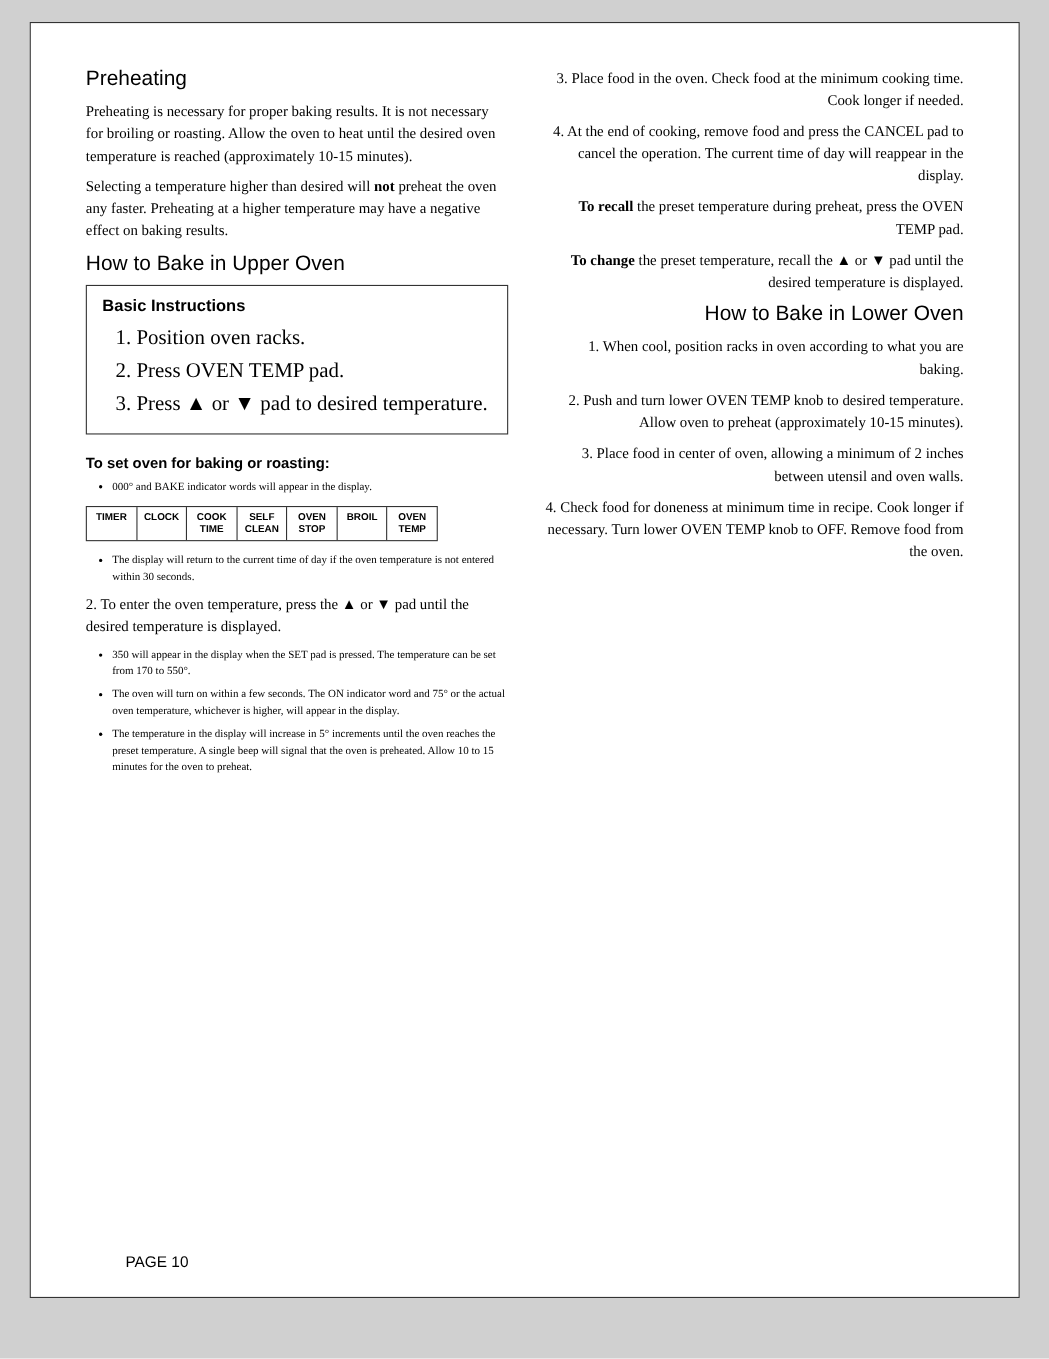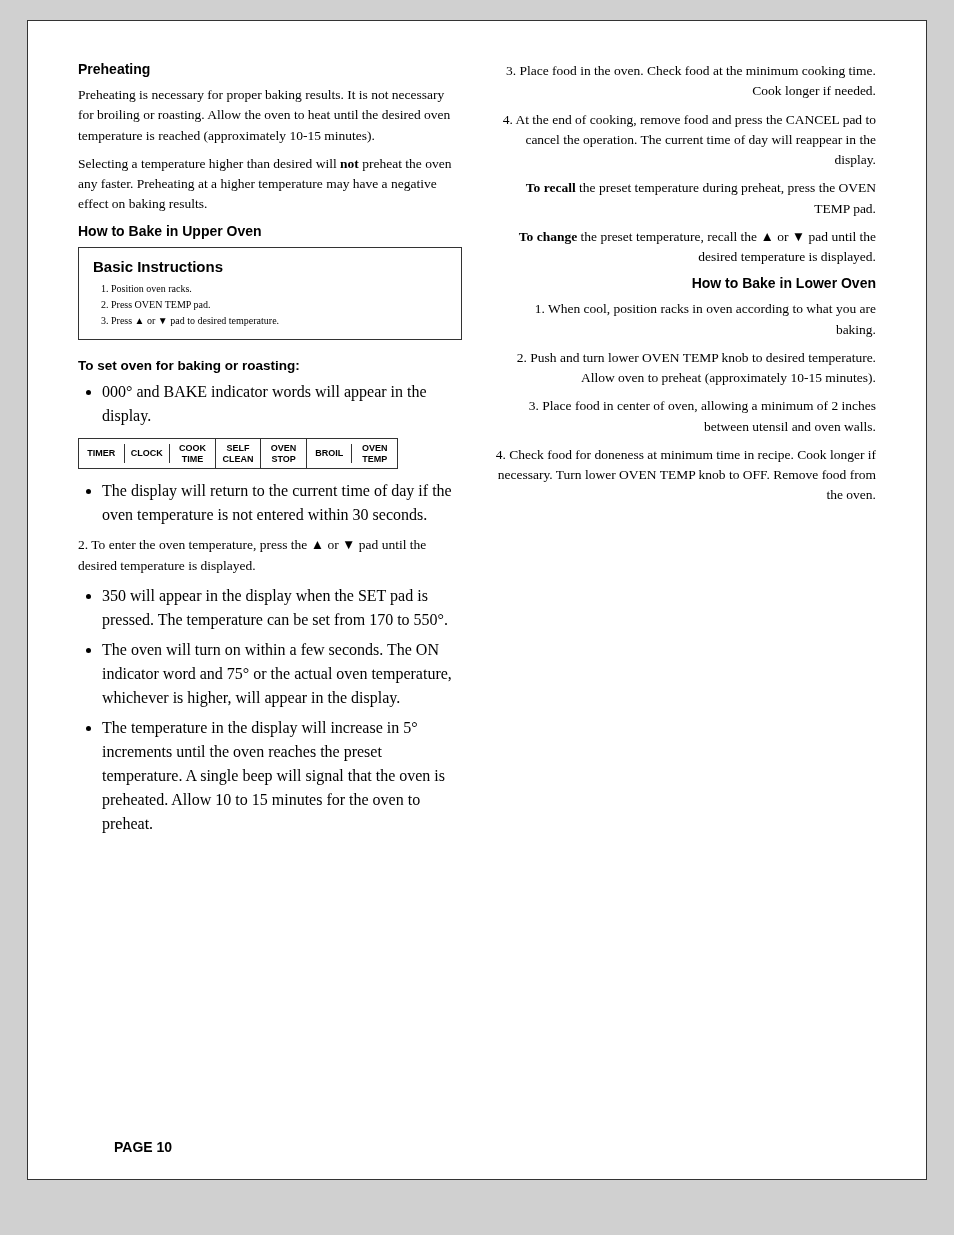--- a/index.html
+++ b/index.html
@@ -27,22 +27,22 @@
     }
     .col-left {
       flex: 1;
     }
     .col-right {
       flex: 1;
       text-align: right;
     }
     h2 {
       font-family: Arial, sans-serif;
-      font-weight: bold;
-      font-size: 14px;
+      font-weight: normal;
+      font-size: 19px;
       margin-bottom: 8px;
     }
     h3 {
       font-family: Arial, sans-serif;
       font-weight: bold;
       font-size: 15px;
       margin-bottom: 6px;
     }
     p {
       font-size: 13.5px;
@@ -52,67 +52,66 @@
     .basic-instructions-box {
       border: 1.5px solid #333;
       padding: 10px 14px;
       margin-bottom: 16px;
     }
     .basic-instructions-box h3 {
       font-size: 15px;
       margin-bottom: 6px;
     }
     .basic-instructions-box ol {
-      margin-left: 18px;
-      font-size: 10px;
+      margin-left: 31px;
+      font-size: 19px;
       line-height: 1.6;
     }
     .set-oven-header {
       font-family: Arial, sans-serif;
       font-weight: bold;
       font-size: 13.5px;
       margin-bottom: 4px;
       margin-top: 4px;
     }
     .bullet-list {
       list-style: disc;
       margin-left: 24px;
-      font-size: 16px;
+      font-size: 10px;
       line-height: 1.5;
       margin-bottom: 8px;
     }
     .bullet-list li {
       margin-bottom: 6px;
     }
     .control-panel {
       display: flex;
       border: 1.5px solid #333;
       margin: 10px 0 10px 0;
       width: 320px;
-      align-items: center;
     }
     .control-btn {
       border-right: 1.5px solid #333;
       padding: 4px 5px;
       font-family: Arial, sans-serif;
       font-size: 9px;
       font-weight: bold;
       text-align: center;
       line-height: 1.2;
       flex: 1;
     }
     .control-btn:last-child {
       border-right: none;
     }
     .page-number {
       position: absolute;
       bottom: 24px;
       left: 50px;
       font-family: Arial, sans-serif;
-      font-weight: bold;
+      font-weight: normal;
       font-size: 14px;
       padding-left: 36px;
     }
     strong {
       font-weight: bold;
     }
   </style>
 </head>
 <body>
 

